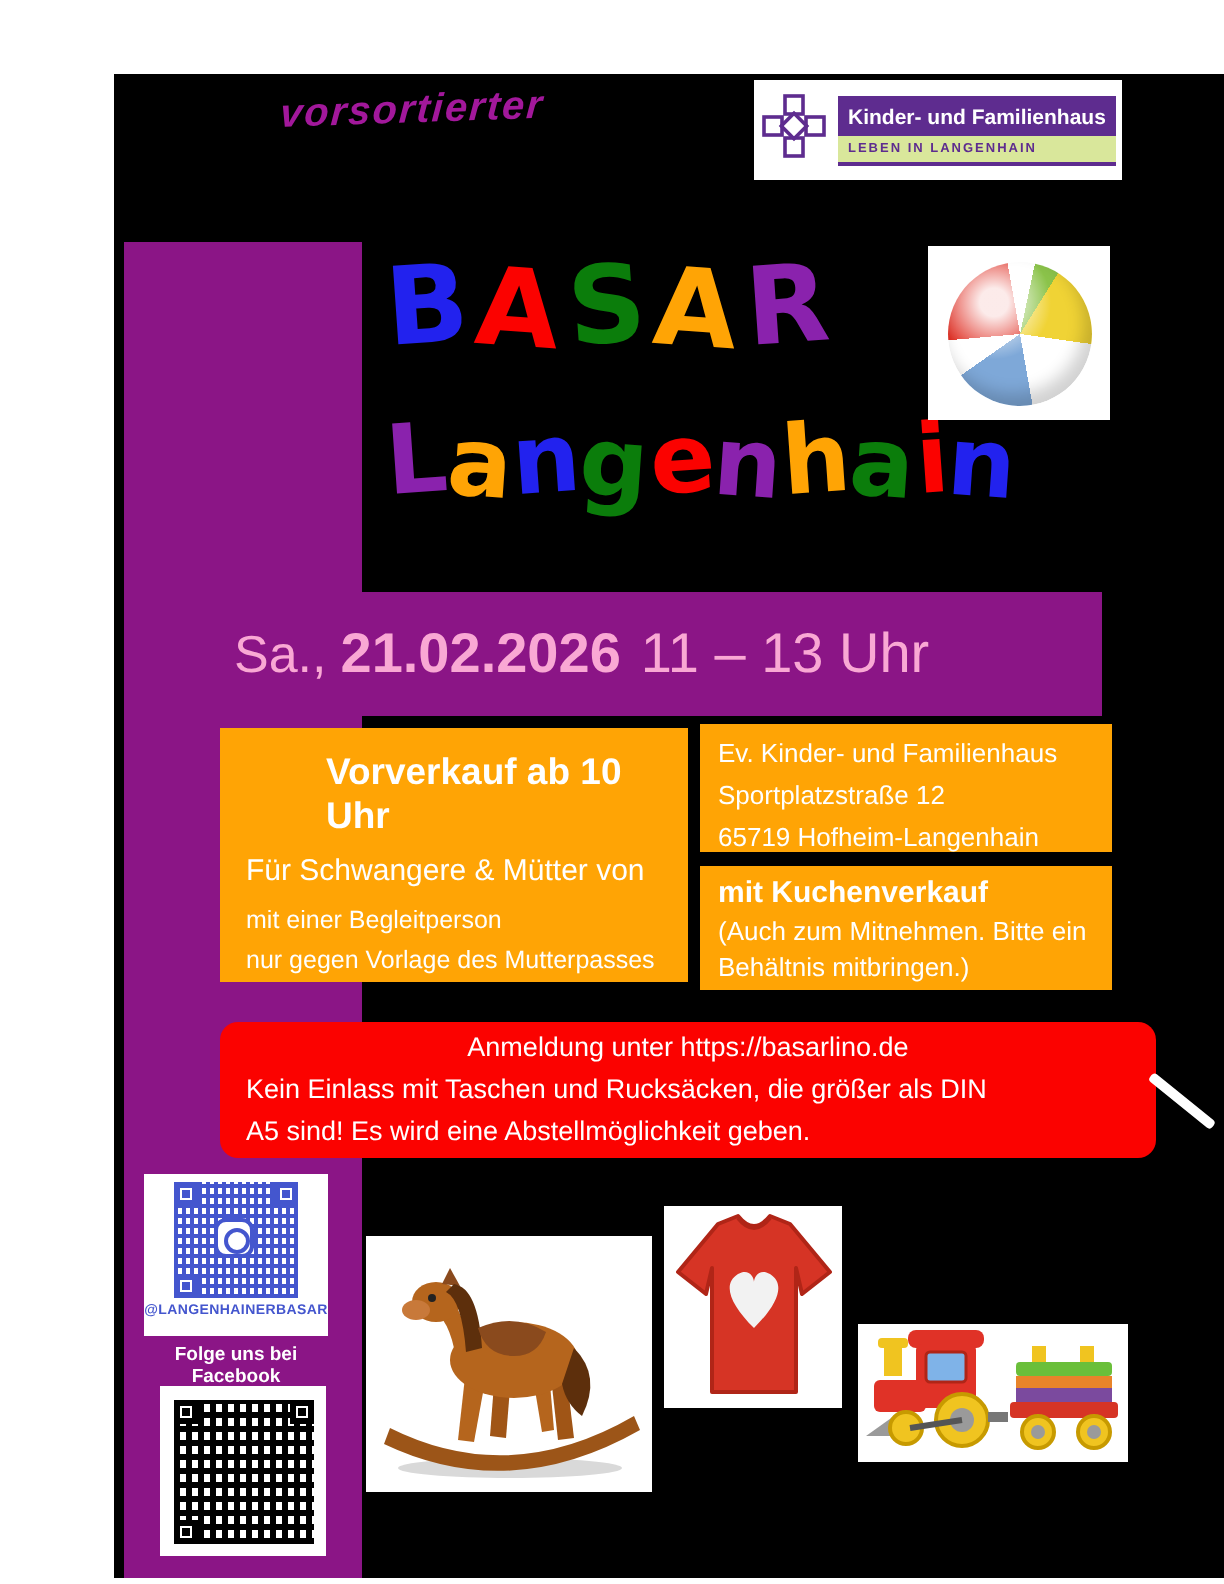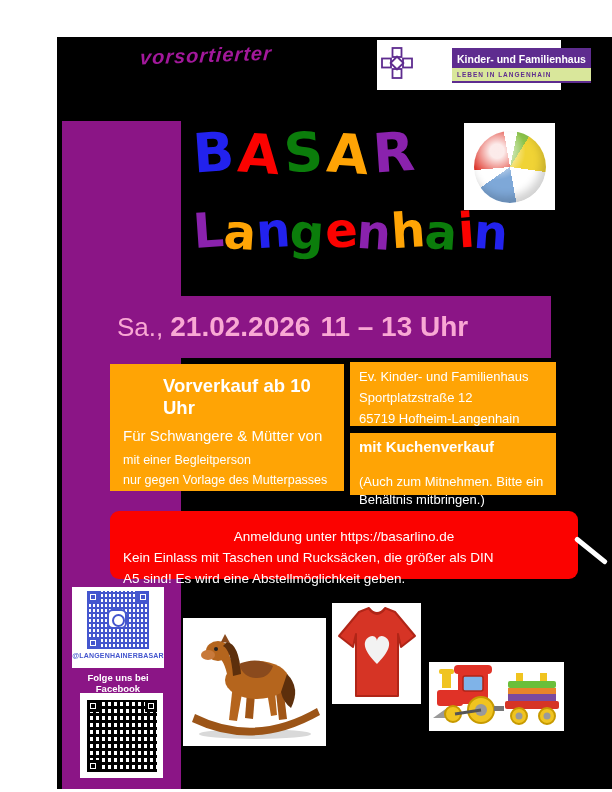--- a/index.html
+++ b/index.html
@@ -9,21 +9,21 @@
   .purple-band{position:absolute;left:62px;top:121px;width:119px;height:668px;background:#8B1586;}
 
   
   .presorted{position:absolute;left:140px;top:44px;width:140px;color:#A2189B;
              font-size:20px;font-weight:bold;font-style:italic;transform:rotate(-2deg) skewX(-6deg);
              letter-spacing:1px;}
 
   
   .logo-box{position:absolute;left:377px;top:40px;width:184px;height:50px;background:#fff;
             display:flex;align-items:center;gap:5px;padding:0 3px;box-sizing:border-box;}
-  .logo-right{flex:1;display:flex;flex-direction:column;margin-left:33px;}
+  .logo-right{flex:1;display:flex;flex-direction:column;}
   .logo-line{height:2px;background:#5E2C8F;}
   .logo-title{background:#5E2C8F;color:#fff;font-size:10.5px;font-weight:bold;
               padding:3px 5px;white-space:nowrap;}
   .logo-sub{background:#D9E79B;color:#5E2C8F;font-size:6.5px;font-weight:bold;
             padding:3px 5px;letter-spacing:1px;}
 
   
   .title1{position:absolute;left:193px;top:126px;font-family:"DejaVu Sans",sans-serif;
           font-weight:bold;font-size:54px;letter-spacing:4px;line-height:1;}
   .title2{position:absolute;left:193px;top:206px;font-family:"DejaVu Sans",sans-serif;
@@ -43,38 +43,38 @@
         #ffffff 150deg 172deg, #8bc34a 172deg 192deg, #f0d335 192deg 258deg,
         #ffffff 258deg 330deg, #7ea8d8 330deg 360deg);
     box-shadow:inset -4px -6px 8px rgba(0,0,0,.18);}
 
   
   .date-banner{position:absolute;left:62px;top:296px;width:489px;height:62px;background:#8B1586;
                color:#f9a8d4;display:flex;align-items:center;padding-left:55px;box-sizing:border-box;
                white-space:nowrap;}
   .date-prefix{font-size:26px;font-weight:400;}
   .date-date{font-size:28px;font-weight:bold;margin-left:7px;}
-  .date-time{font-size:28px;font-weight:bold;margin-left:10px;}
+  .date-time{font-size:28px;font-weight:normal;margin-left:10px;}
 
   
   .orange{background:#FFA405;color:#fff;box-sizing:border-box;}
   .presale-box{position:absolute;left:110px;top:364px;width:234px;height:127px;padding:11px 13px;}
   .presale-title{font-size:18.5px;font-weight:bold;margin-bottom:7px;margin-left:40px;}
   .presale-l{font-size:15px;line-height:1.35;}
   .presale-s{font-size:12.5px;line-height:1.55;margin-top:5px;}
   .address-box{position:absolute;left:350px;top:362px;width:206px;height:64px;padding:5px 9px;
                font-size:13px;line-height:1.6;}
   .cake-box{position:absolute;left:350px;top:433px;width:206px;height:62px;padding:5px 9px;}
-  .cake-title{font-size:15px;font-weight:bold;margin-bottom:18px;}
+  .cake-title{font-size:15px;font-weight:bold;margin-bottom:2px;}
   .cake-text{font-size:13px;line-height:1.35;}
 
   
   .notice-box{position:absolute;left:110px;top:511px;width:468px;height:68px;background:#FB0200;
               border-radius:9px;color:#fff;font-size:13.5px;line-height:1.55;
-              padding:16px 13px;box-sizing:border-box;}
+              padding:3px 13px;box-sizing:border-box;}
   .notice-center{text-align:center;}
 
   
   .ig-box{position:absolute;left:72px;top:587px;width:92px;height:81px;background:#fff;
           display:flex;flex-direction:column;align-items:center;padding-top:4px;box-sizing:border-box;}
   .qr{position:relative;}
   .qr-blue{width:62px;height:58px;
     background:
       repeating-linear-gradient(90deg,#4456CE 0 2px,transparent 2px 4px),
       repeating-linear-gradient(0deg,#4456CE 0 2px,transparent 2px 5px);}

